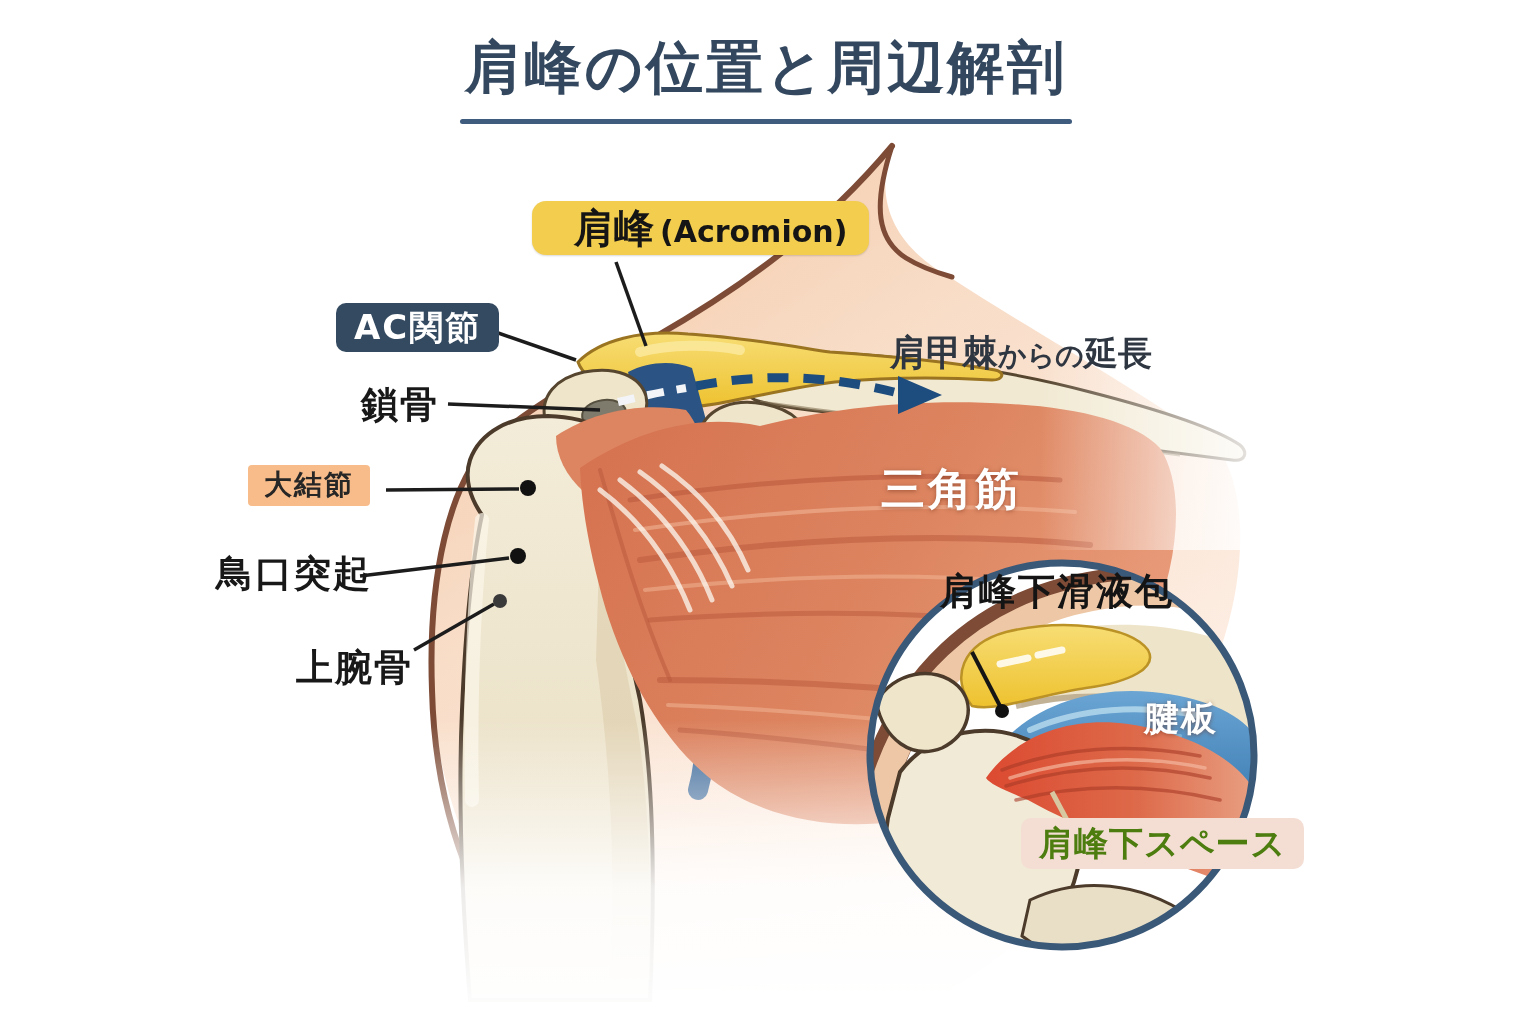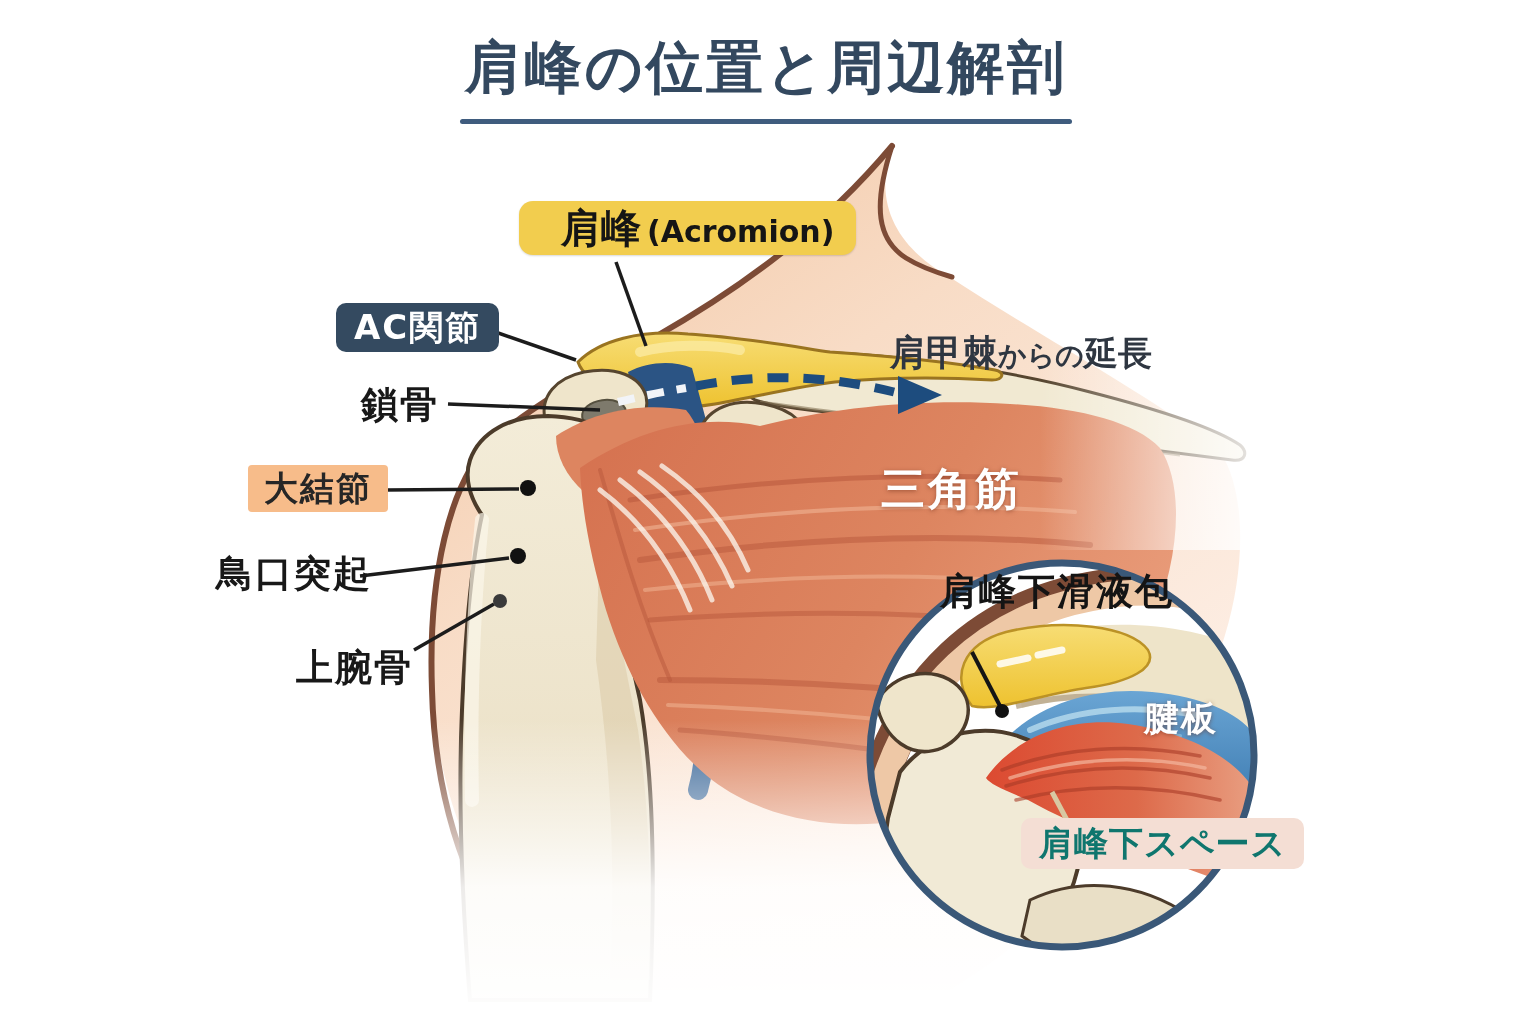--- a/index.html
+++ b/index.html
@@ -7,22 +7,22 @@
          font-family:"DejaVu Sans","Liberation Sans",sans-serif;}
   svg{position:absolute;left:0;top:0;}
   .lbl{position:absolute;font-weight:bold;white-space:nowrap;line-height:1.1;}
   #title-wrap{position:absolute;left:0;top:30px;width:1532px;text-align:center;}
   #title-text{font-size:57px;font-weight:bold;color:#33485f;letter-spacing:3px;}
   #title-underline{width:612px;height:5px;background:#3f5c7e;border-radius:3px;margin:12px auto 0;}
   .box-yellow{background:#f2cd4e;border-radius:14px;padding:5px 22px;color:#151515;
               display:flex;align-items:baseline;gap:6px;box-shadow:0 1px 2px rgba(0,0,0,.15);}
   .jp-big{font-size:40px;} .en-med{font-size:30px;font-weight:600;}
   .box-navy{background:#344a60;border-radius:10px;padding:6px 18px;color:#fff;font-size:34px;letter-spacing:2px;}
-  .box-orange{background:#f7bc8a;border-radius:4px;padding:5px 16px;color:#262626;font-size:34px;letter-spacing:2px;}
-  .box-pink{background:#f4ded4;border-radius:10px;padding:7px 18px;color:#0f766e;font-size:34px;letter-spacing:1px;}
+  .box-orange{background:#f7bc8a;border-radius:4px;padding:5px 16px;color:#262626;font-size:28px;letter-spacing:2px;}
+  .box-pink{background:#f4ded4;border-radius:10px;padding:7px 18px;color:#4d7c0f;font-size:34px;letter-spacing:1px;}
   .plain{font-size:37px;color:#181818;letter-spacing:2px;}
   .white-txt{color:#fff;text-shadow:0 1px 4px rgba(110,45,25,.55);}
   #deltoid-label{font-size:44px;letter-spacing:3px;}
   #cuff-label{font-size:35px;letter-spacing:2px;}
   #spine-ext-label{color:#2e3641;display:flex;align-items:baseline;margin-left:44px;}
   .sp1{font-size:36px;} .sp2{font-size:28px;} .sp3{font-size:34px;}
   #bursa-label{font-size:37px;color:#141414;letter-spacing:2px;}
 </style>
 </head>
 <body>
@@ -168,21 +168,21 @@
     <circle cx="1002" cy="711" r="7" fill="#111"></circle>
   </g>
   <circle cx="1062" cy="755" r="192" fill="none" stroke="#3a5878" stroke-width="7"></circle>
 </svg>
 
 <div id="title-wrap">
   <div id="title-text">肩峰の位置と周辺解剖</div>
   <div id="title-underline"></div>
 </div>
 
-<div class="lbl box-yellow" style="left:519px;top:201px;padding-left:42px;">
+<div class="lbl box-yellow" style="left:532px;top:201px;padding-left:42px;">
   <span class="jp-big">肩峰</span>
   <span class="en-med">(Acromion)</span>
 </div>
 
 <div class="lbl box-navy" style="left:336px;top:303px;">AC関節</div>
 
 <div class="lbl plain" style="left:361px;top:385px;">鎖骨</div>
 
 <div class="lbl box-orange" style="left:248px;top:465px;">大結節</div>
 

